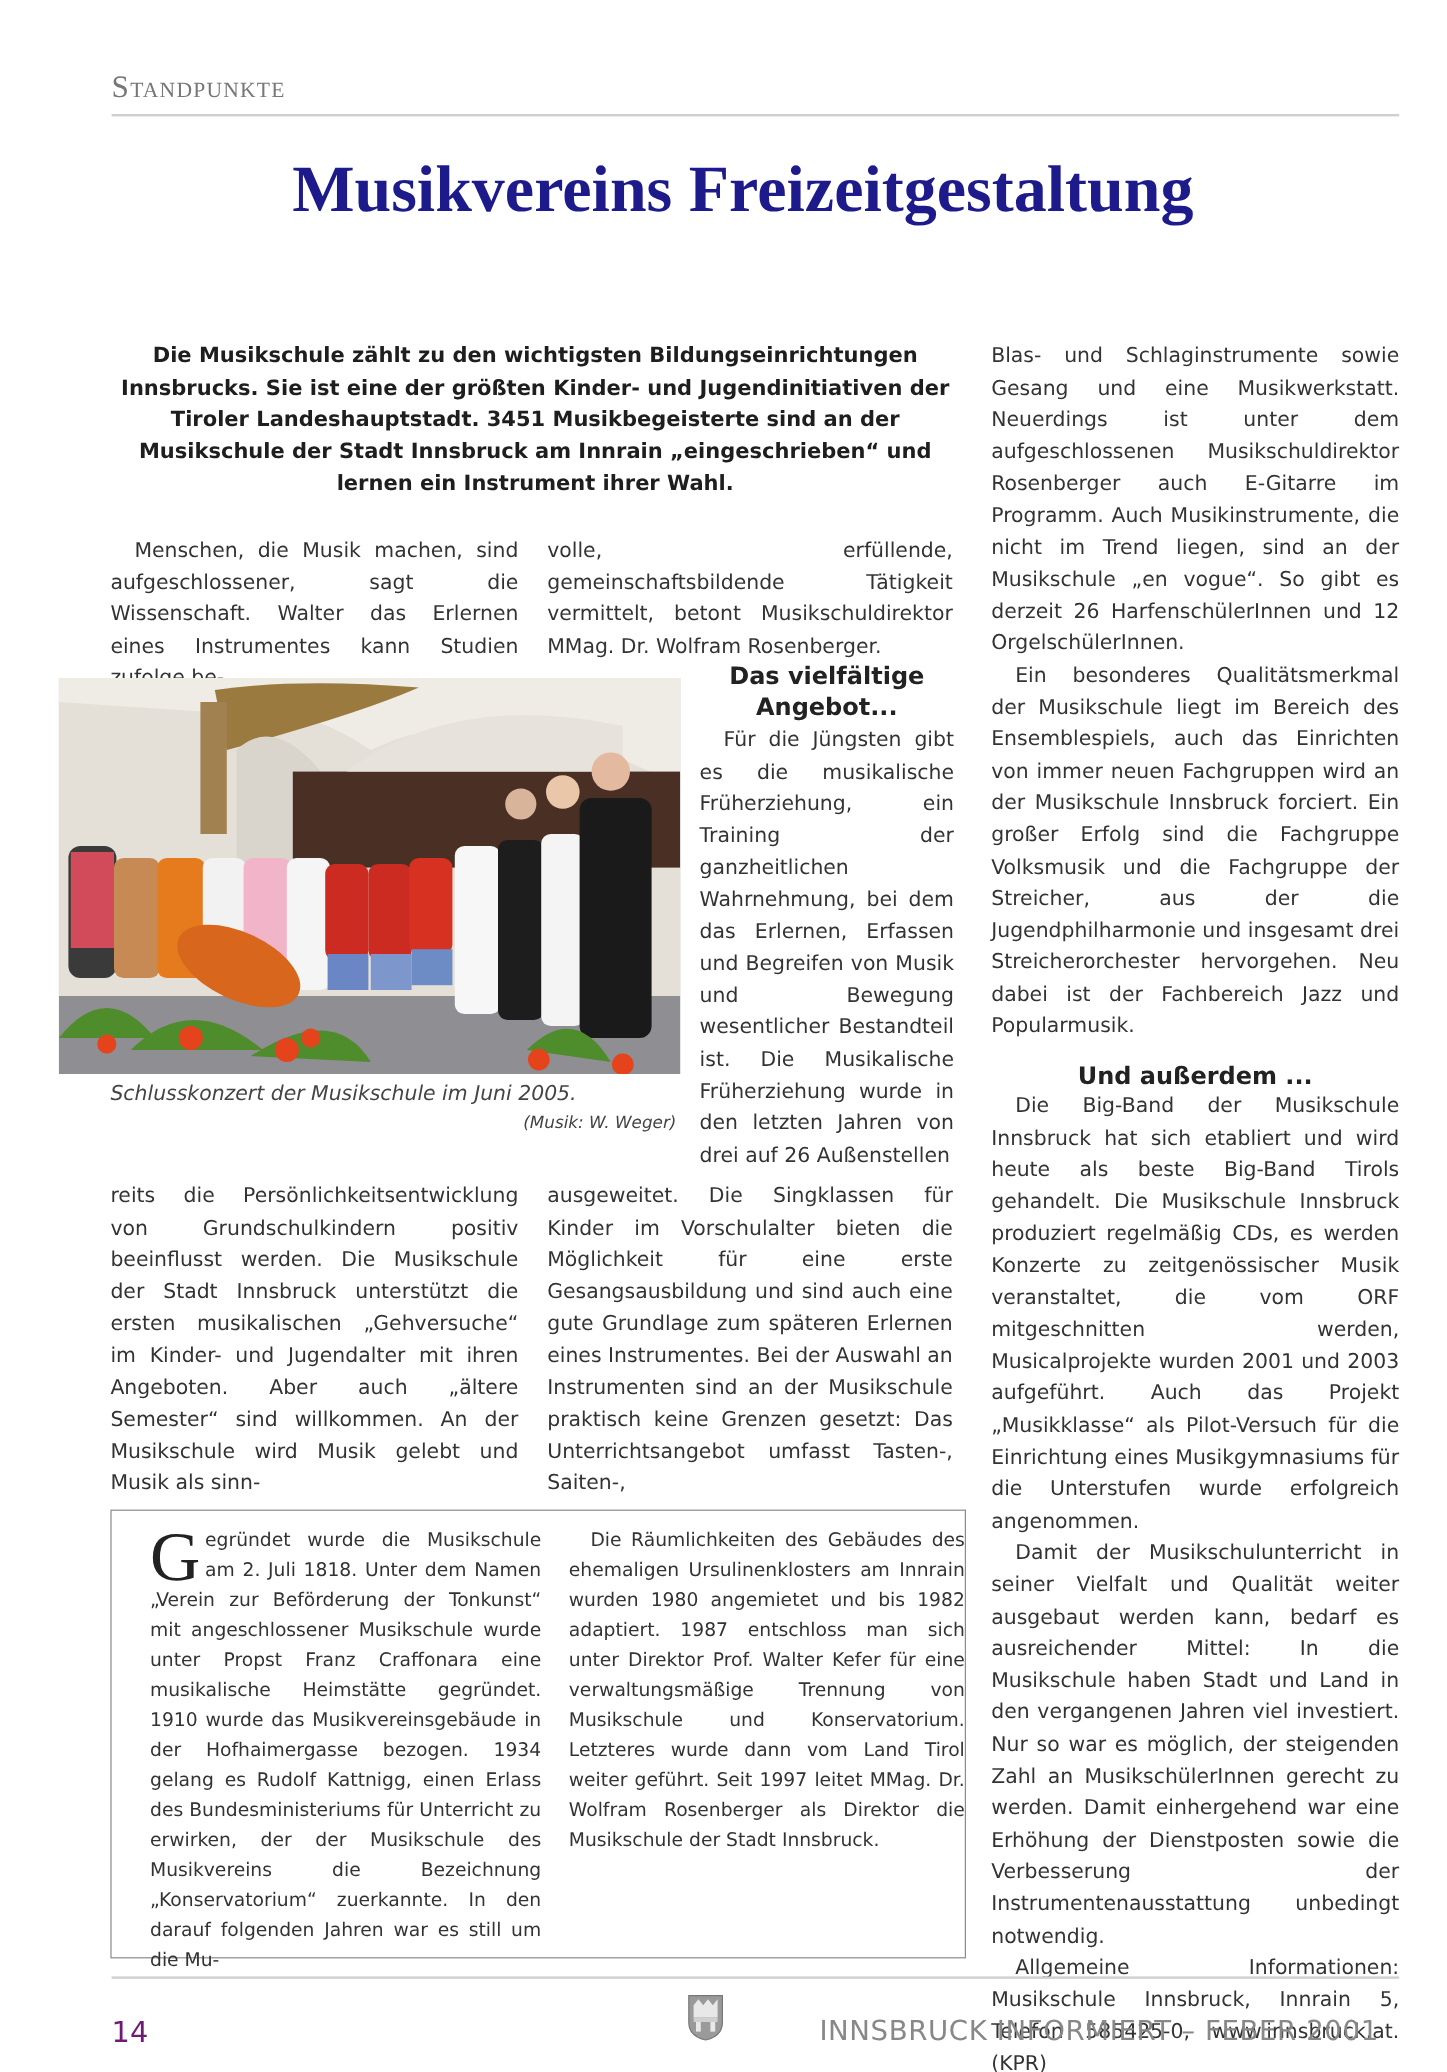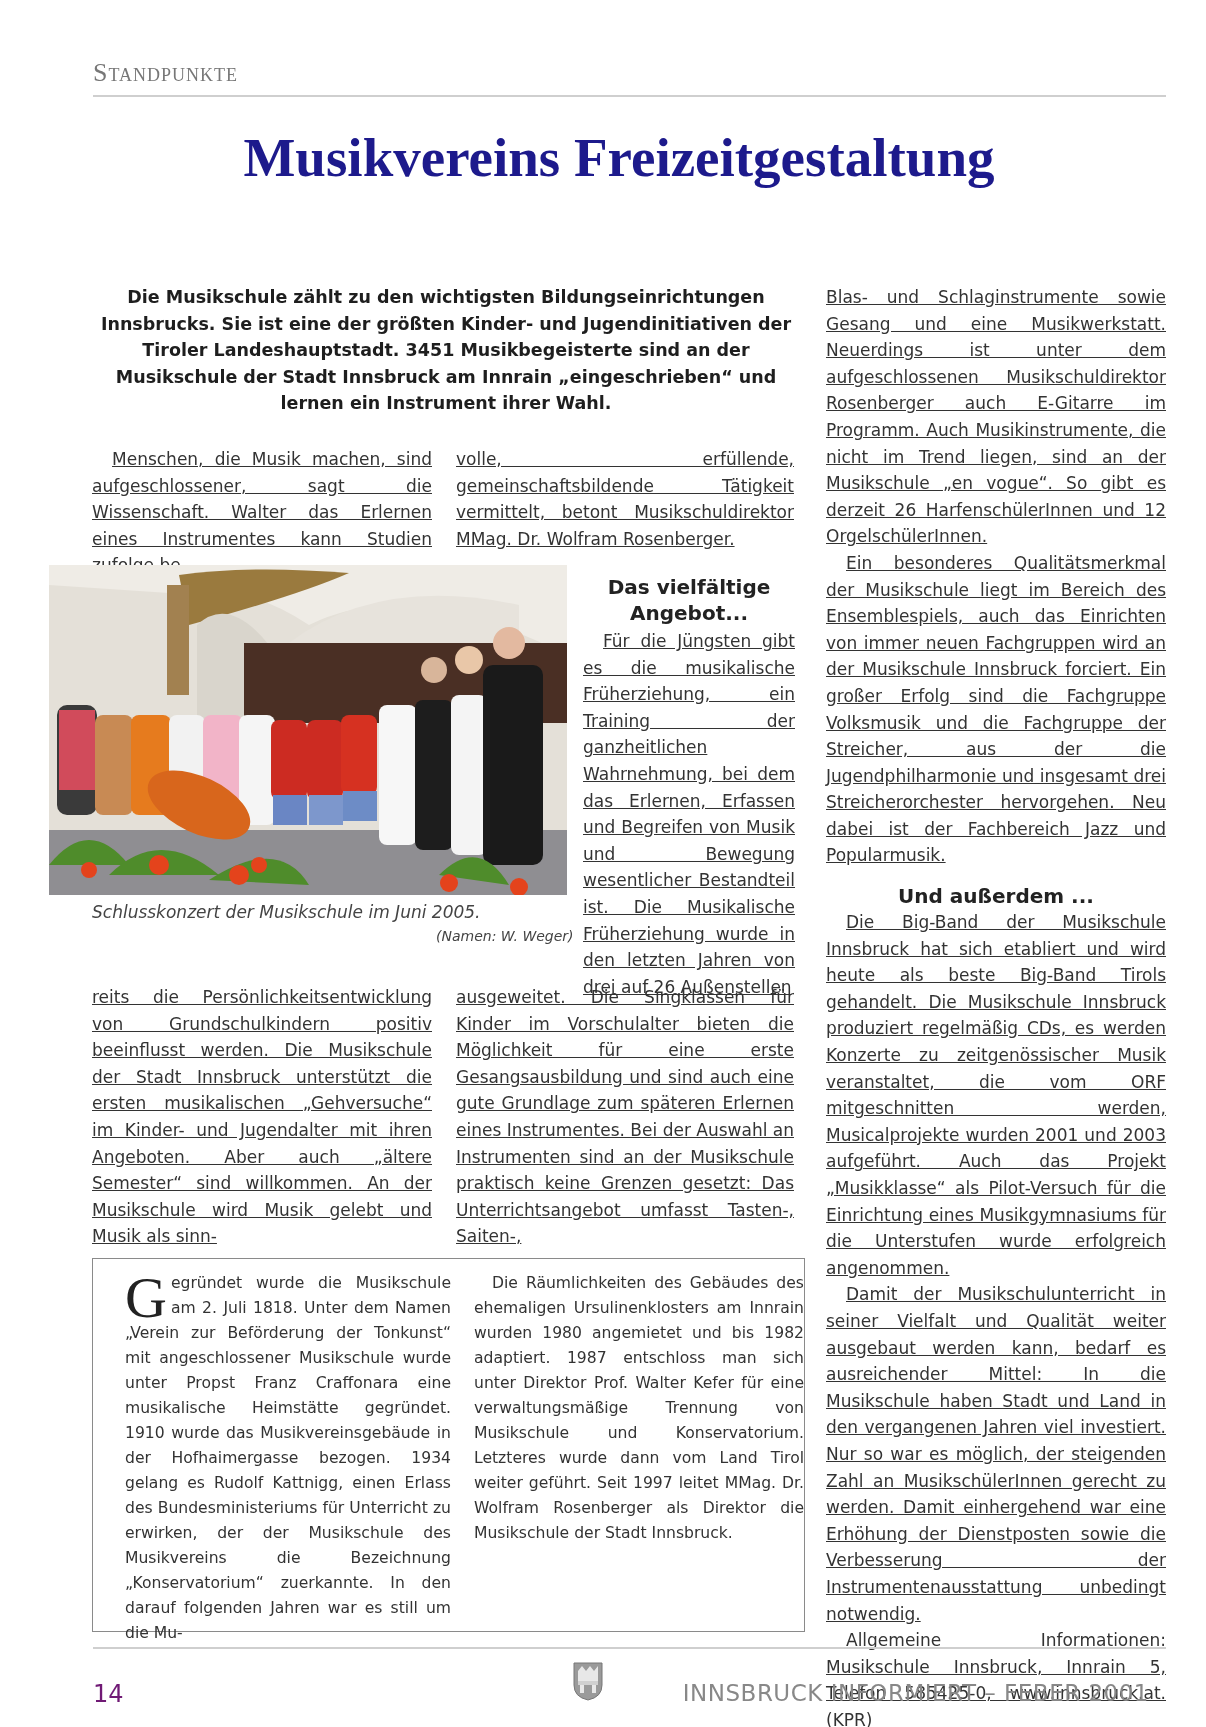--- a/index.html
+++ b/index.html
@@ -3,21 +3,21 @@
 <meta charset="utf-8">
 <style>
   html,body{margin:0;padding:0;background:#fff;}
   body{width:1206px;height:1727px;position:relative;overflow:hidden;font-family:"DejaVu Sans","Liberation Sans",sans-serif;color:#2a2a2a;}
   .abs{position:absolute;margin-left:16px;}
   .section-label{left:77px;top:58px;font-family:"Liberation Serif","DejaVu Serif",serif;font-size:26px;color:#777;letter-spacing:1px;font-variant:small-caps;}
   .rule{left:77px;width:1073px;height:2px;background:#cfcfcf;}
   .title{left:0;width:1206px;text-align:center;font-family:"Liberation Serif","DejaVu Serif",serif;font-weight:bold;color:#1d1a8c;font-size:55px;line-height:68px;top:124px;}
   .lead{left:80px;width:700px;top:284px;text-align:center;font-weight:bold;font-size:17.5px;line-height:26.5px;color:#1e1e1e;}
   .col{font-size:17px;line-height:26.6px;text-align:justify;color:#333;}
-  .col p{margin:0;text-indent:20px;text-decoration:underline;}
+  .col p{margin:0;text-indent:20px;}
   .col p.noindent{text-indent:0;}
   .sub{font-weight:bold;text-align:center;font-size:20px;line-height:26px;color:#222;}
   .photo{left:33px;top:565px;width:518px;height:330px;overflow:hidden;background:#d8d4cc;}
   .caption{left:76px;top:902px;font-style:italic;font-size:17px;color:#444;}
   .credit{left:420px;top:928px;font-style:italic;font-size:14px;color:#444;}
   .box{left:76px;top:1258px;width:711px;height:372px;border:1.5px solid #8a8a8a;}
   .boxcol{font-size:15.6px;line-height:25px;text-align:justify;color:#333;}
   .boxcol p{margin:0;text-indent:18px;}
   .dropcap{float:left;font-family:"Liberation Serif","DejaVu Serif",serif;font-size:58px;line-height:46px;margin:4px 4px 0 0;color:#222;}
   .footer-page{left:77px;top:1680px;font-size:24px;color:#701a75;}
@@ -88,23 +88,23 @@
         <circle cx="110" cy="300" r="10"></circle>
         <circle cx="190" cy="310" r="10"></circle>
         <circle cx="210" cy="300" r="8"></circle>
         <circle cx="400" cy="318" r="9"></circle>
         <circle cx="470" cy="322" r="9"></circle>
     </g>
   </svg>
 </div>
 
 <div class="abs caption">Schlusskonzert der Musikschule im Juni 2005.</div>
-<div class="abs credit">(Namen: W. Weger)</div>
+<div class="abs credit">(Musik: W. Weger)</div>
 
-<div class="abs col" style="left:567px;top:574px;width:212px;">
+<div class="abs col" style="left:567px;top:550px;width:212px;">
   <div class="sub" style="margin-bottom:2px;">Das vielfältige Angebot...</div>
   <p>Für die Jüngsten gibt es die musikalische Früherziehung, ein Training der ganzheitlichen Wahrnehmung, bei dem das Erlernen, Erfassen und Begreifen von Musik und Bewegung wesentlicher Bestandteil ist. Die Musikalische Früherziehung wurde in den letzten Jahren von drei auf 26 Außenstellen</p>
 </div>
 
 <div class="abs col" style="left:76px;top:984px;width:340px;">
   <p class="noindent">reits die Persönlichkeitsentwicklung von Grundschulkindern positiv beeinflusst werden. Die Musikschule der Stadt Innsbruck unterstützt die ersten musikalischen „Gehversuche“ im Kinder- und Jugendalter mit ihren Angeboten. Aber auch „ältere Semester“ sind willkommen. An der Musikschule wird Musik gelebt und Musik als sinn-</p>
 </div>
 
 <div class="abs col" style="left:440px;top:984px;width:338px;">
   <p class="noindent">ausgeweitet. Die Singklassen für Kinder im Vorschulalter bieten die Möglichkeit für eine erste Gesangsausbildung und sind auch eine gute Grundlage zum späteren Erlernen eines Instrumentes. Bei der Auswahl an Instrumenten sind an der Musikschule praktisch keine Grenzen gesetzt: Das Unterrichtsangebot umfasst Tasten-, Saiten-,</p>

